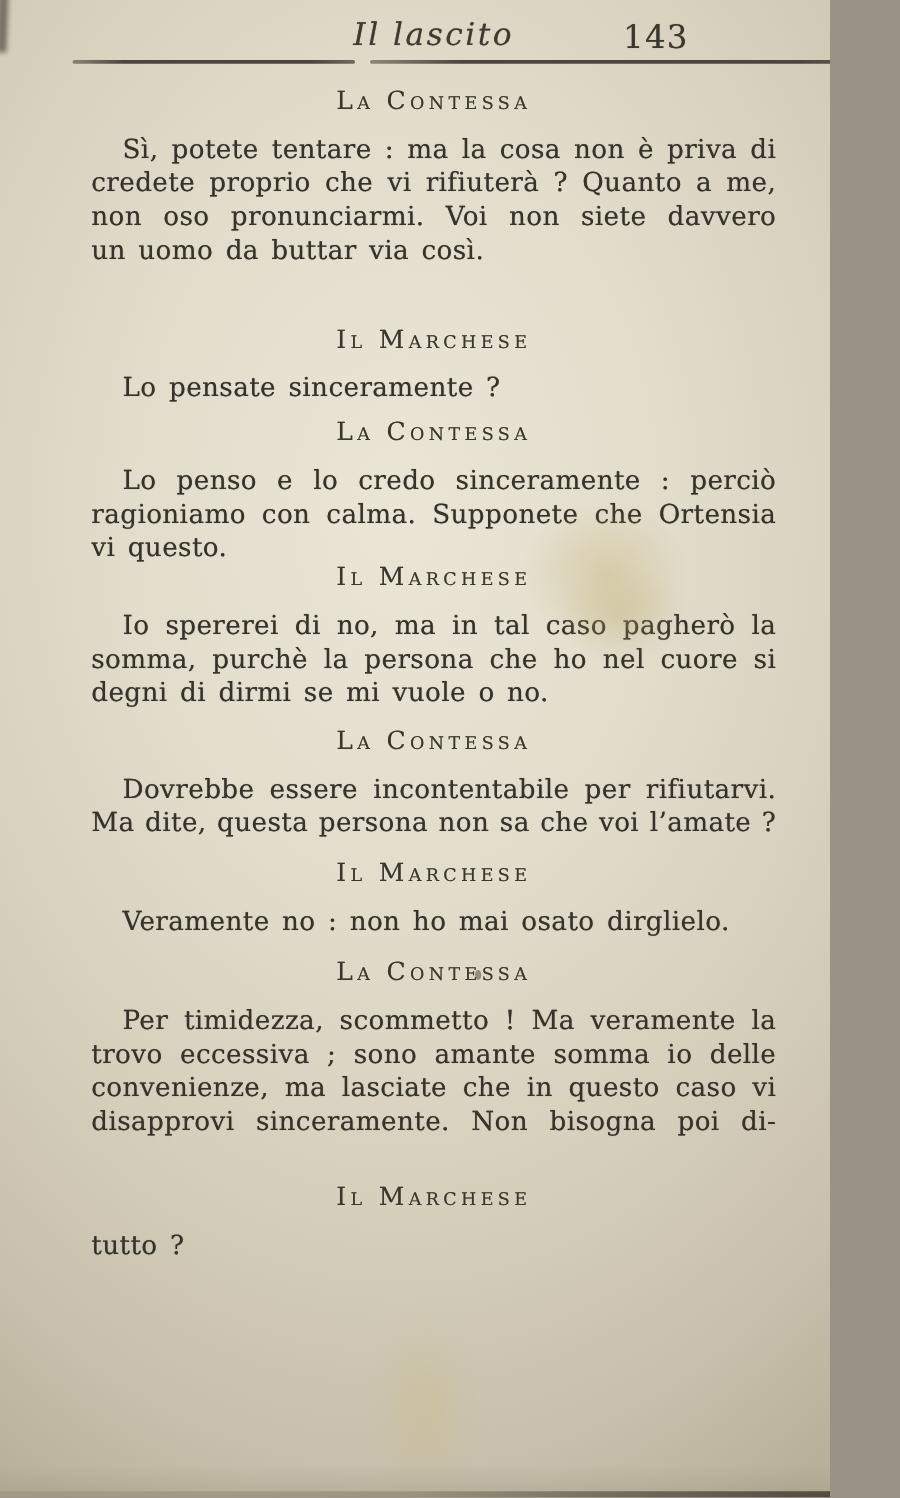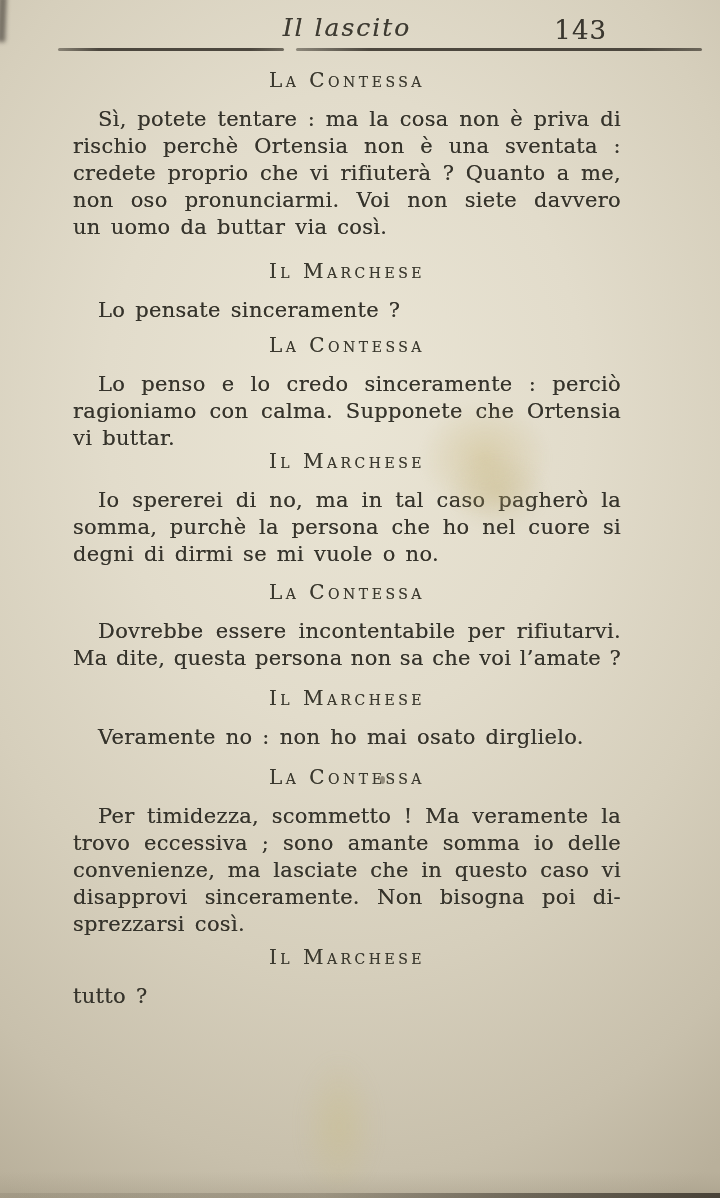--- a/index.html
+++ b/index.html
@@ -2,21 +2,21 @@
 <html><head>
 <meta charset="utf-8">
 <style>
   html, body {
     margin: 0;
     padding: 0;
     background: #9a9385;
   }
   .page {
     position: relative;
-    width: 720px;
+    width: 664px;
     height: 1198px;
     overflow: hidden;
     background:
       radial-gradient(ellipse 95% 75% at 48% 34%,
         #eae5d5 0%, #e2dccb 35%, #d6cfbc 62%, #c8c0ac 85%, #b9b09b 100%);
     font-family: "DejaVu Serif", "Liberation Serif", serif;
     color: #35332b;
   }
 
   
@@ -140,40 +140,39 @@
   <div class="page-number">143</div>
   <div class="rule rule-left"></div>
   <div class="rule rule-right"></div>
 
   <div class="content">
 
     <section class="block" style="top:68px">
       <div class="speaker">La Contessa</div>
       <div class="para">
         <div class="bodyline first">Sì, potete tentare : ma la cosa non è priva di</div>
-        <div class="bodyline">rischio perchè Ortensia non è una sventata :</div>
         <div class="bodyline">credete proprio che vi rifiuterà ? Quanto a me,</div>
         <div class="bodyline">non oso pronunciarmi. Voi non siete davvero</div>
         <div class="bodyline last">un uomo da buttar via così.</div>
       </div>
     </section>
 
     <section class="block" style="top:259px">
       <div class="speaker">Il Marchese</div>
       <div class="para">
         <div class="bodyline first last">Lo pensate sinceramente ?</div>
       </div>
     </section>
 
     <section class="block" style="top:333px">
       <div class="speaker">La Contessa</div>
       <div class="para">
         <div class="bodyline first">Lo penso e lo credo sinceramente : perciò</div>
         <div class="bodyline">ragioniamo con calma. Supponete che Ortensia</div>
-        <div class="bodyline last">vi buttar.</div>
+        <div class="bodyline last">vi questo.</div>
       </div>
     </section>
 
     <section class="block" style="top:449px">
       <div class="speaker">Il Marchese</div>
       <div class="para">
         <div class="bodyline first">Io spererei di no, ma in tal caso pagherò la</div>
         <div class="bodyline">somma, purchè la persona che ho nel cuore si</div>
         <div class="bodyline last">degni di dirmi se mi vuole o no.</div>
       </div>
@@ -194,21 +193,20 @@
       </div>
     </section>
 
     <section class="block" style="top:765px">
       <div class="speaker">La Contessa</div>
       <div class="para">
         <div class="bodyline first">Per timidezza, scommetto ! Ma veramente la</div>
         <div class="bodyline">trovo eccessiva ; sono amante somma io delle</div>
         <div class="bodyline">convenienze, ma lasciate che in questo caso vi</div>
         <div class="bodyline">disapprovi sinceramente. Non bisogna poi di-</div>
-        <div class="bodyline last">sprezzarsi così.</div>
       </div>
     </section>
 
     <section class="block" style="top:945px">
       <div class="speaker">Il Marchese</div>
       <div class="para">
         <div class="bodyline last">tutto ?</div>
       </div>
     </section>
 

